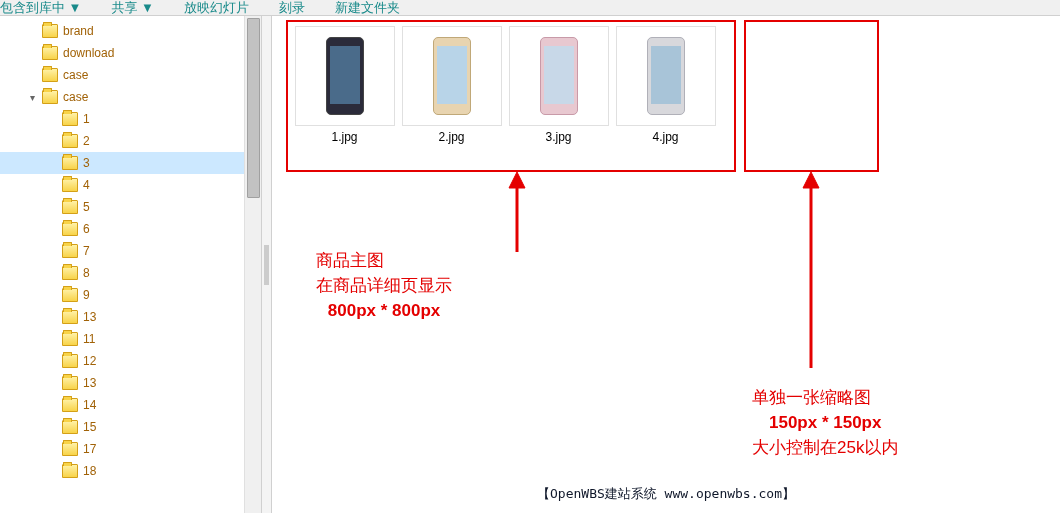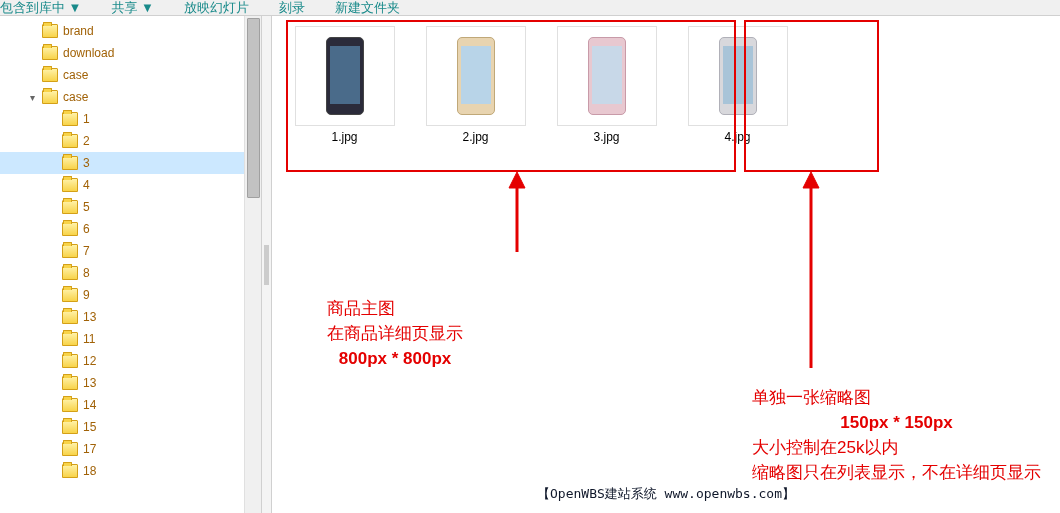--- a/index.html
+++ b/index.html
@@ -17,21 +17,21 @@
   .tree .folder-icon { width: 16px; height: 14px; display: inline-block; margin-right: 5px; background: linear-gradient(#fff2a8 0%, #f8d348 100%); border: 1px solid #d4a017; border-radius: 1px 1px 0 0; position: relative; }
   .tree .folder-icon::before { content: ""; position: absolute; top: -3px; left: 0; width: 7px; height: 3px; background: #f8d348; border: 1px solid #d4a017; border-bottom: none; border-radius: 1px 1px 0 0; }
   .tree .lbl { color: #a16207; }
   .indent-1 { padding-left: 30px !important; }
   .indent-2 { padding-left: 50px !important; }
 
   .content { flex: 1; position: relative; background: #fff; }
   .divider { width: 10px; background: #f4f4f4; border-right: 1px solid #d0d0d0; position: relative; }
   .divider::after { content: ""; position: absolute; left: 2px; top: 50%; width: 5px; height: 40px; background: #ccc; transform: translateY(-50%); }
 
-  .thumbs-area { position: absolute; left: 20px; top: 10px; display: flex; gap: 26px; }
+  .thumbs-area { position: absolute; left: 20px; top: 10px; display: flex; gap: 2px; }
   .thumb-item { width: 105px; text-align: center; }
   .thumb-img { width: 100px; height: 100px; border: 1px solid #e0e0e0; margin: 0 auto 4px auto; display: flex; align-items: center; justify-content: center; background: #fff; }
   .phone { width: 38px; height: 78px; border-radius: 5px; border: 1px solid #888; position: relative; }
   .phone::after { content: ""; position: absolute; top: 8px; left: 3px; right: 3px; bottom: 10px; background: #87b5d9; }
   .phone.dark { background: #2b2b3a; border-color: #444; }
   .phone.dark::after { background: #4a6b8a; }
   .phone.gold { background: #e8d4b0; border-color: #c0a878; }
   .phone.gold::after { background: #b8d4e8; }
   .phone.pink { background: #e8c8d0; border-color: #c89aa8; }
   .phone.pink::after { background: #c8d8e8; }
@@ -214,29 +214,28 @@
     <svg class="arrow-svg" style="left:230px; top:156px;" width="30" height="84">
       <line x1="15" y1="80" x2="15" y2="14" stroke-width="3"></line>
       <polygon points="15,0 7,16 23,16"></polygon>
     </svg>
 
     <svg class="arrow-svg" style="left:524px; top:156px;" width="30" height="200">
       <line x1="15" y1="196" x2="15" y2="14" stroke-width="3"></line>
       <polygon points="15,0 7,16 23,16"></polygon>
     </svg>
 
-    <div class="anno" style="left:55px; top:232px;margin-top:48px;">
+    <div class="anno" style="left:44px; top:232px;">
       <div>商品主图</div>
       <div>在商品详细页显示</div>
       <div class="strong">800px * 800px</div>
     </div>
 
     <div class="anno" style="left:480px; top:369px;">
       <div>单独一张缩略图</div>
       <div class="strong">150px * 150px</div>
       <div>大小控制在25k以内</div>
-      <div>缩略图只在列表显示，不在详细页显示</div>
     </div>
 
     <div class="footer">【OpenWBS建站系统 www.openwbs.com】</div>
   </div>
 
 </div>
 
 </body></html>

